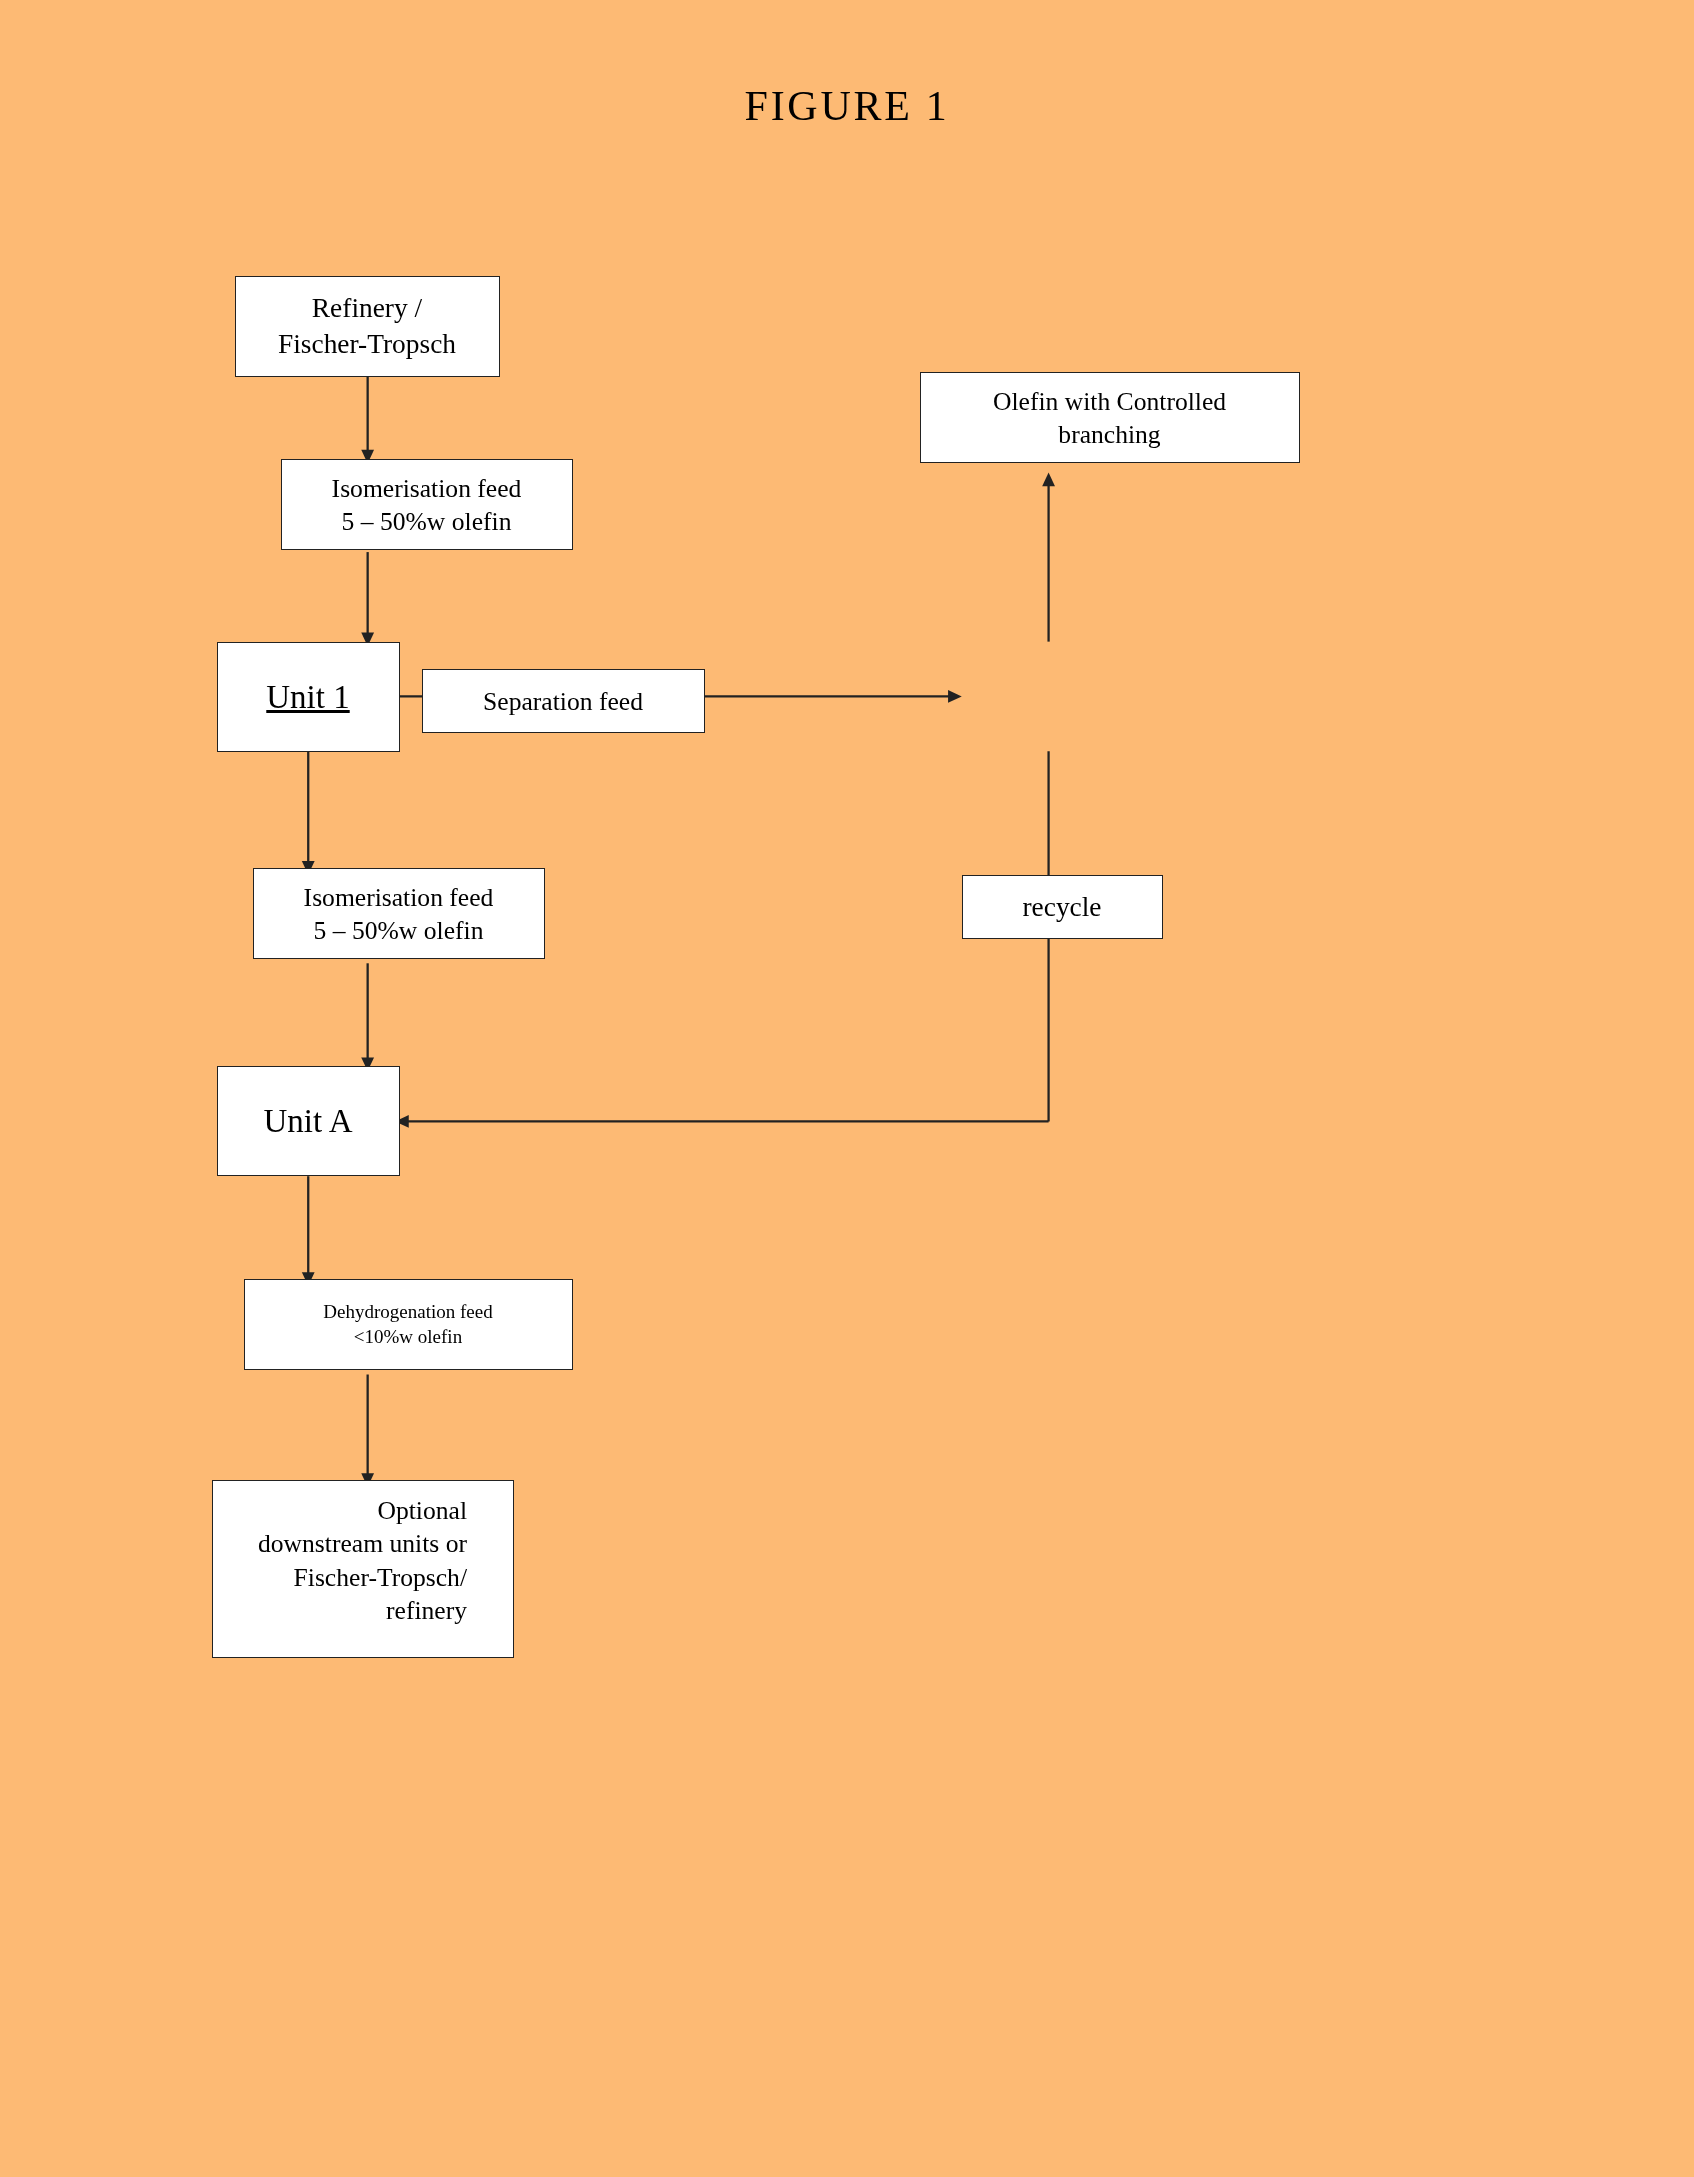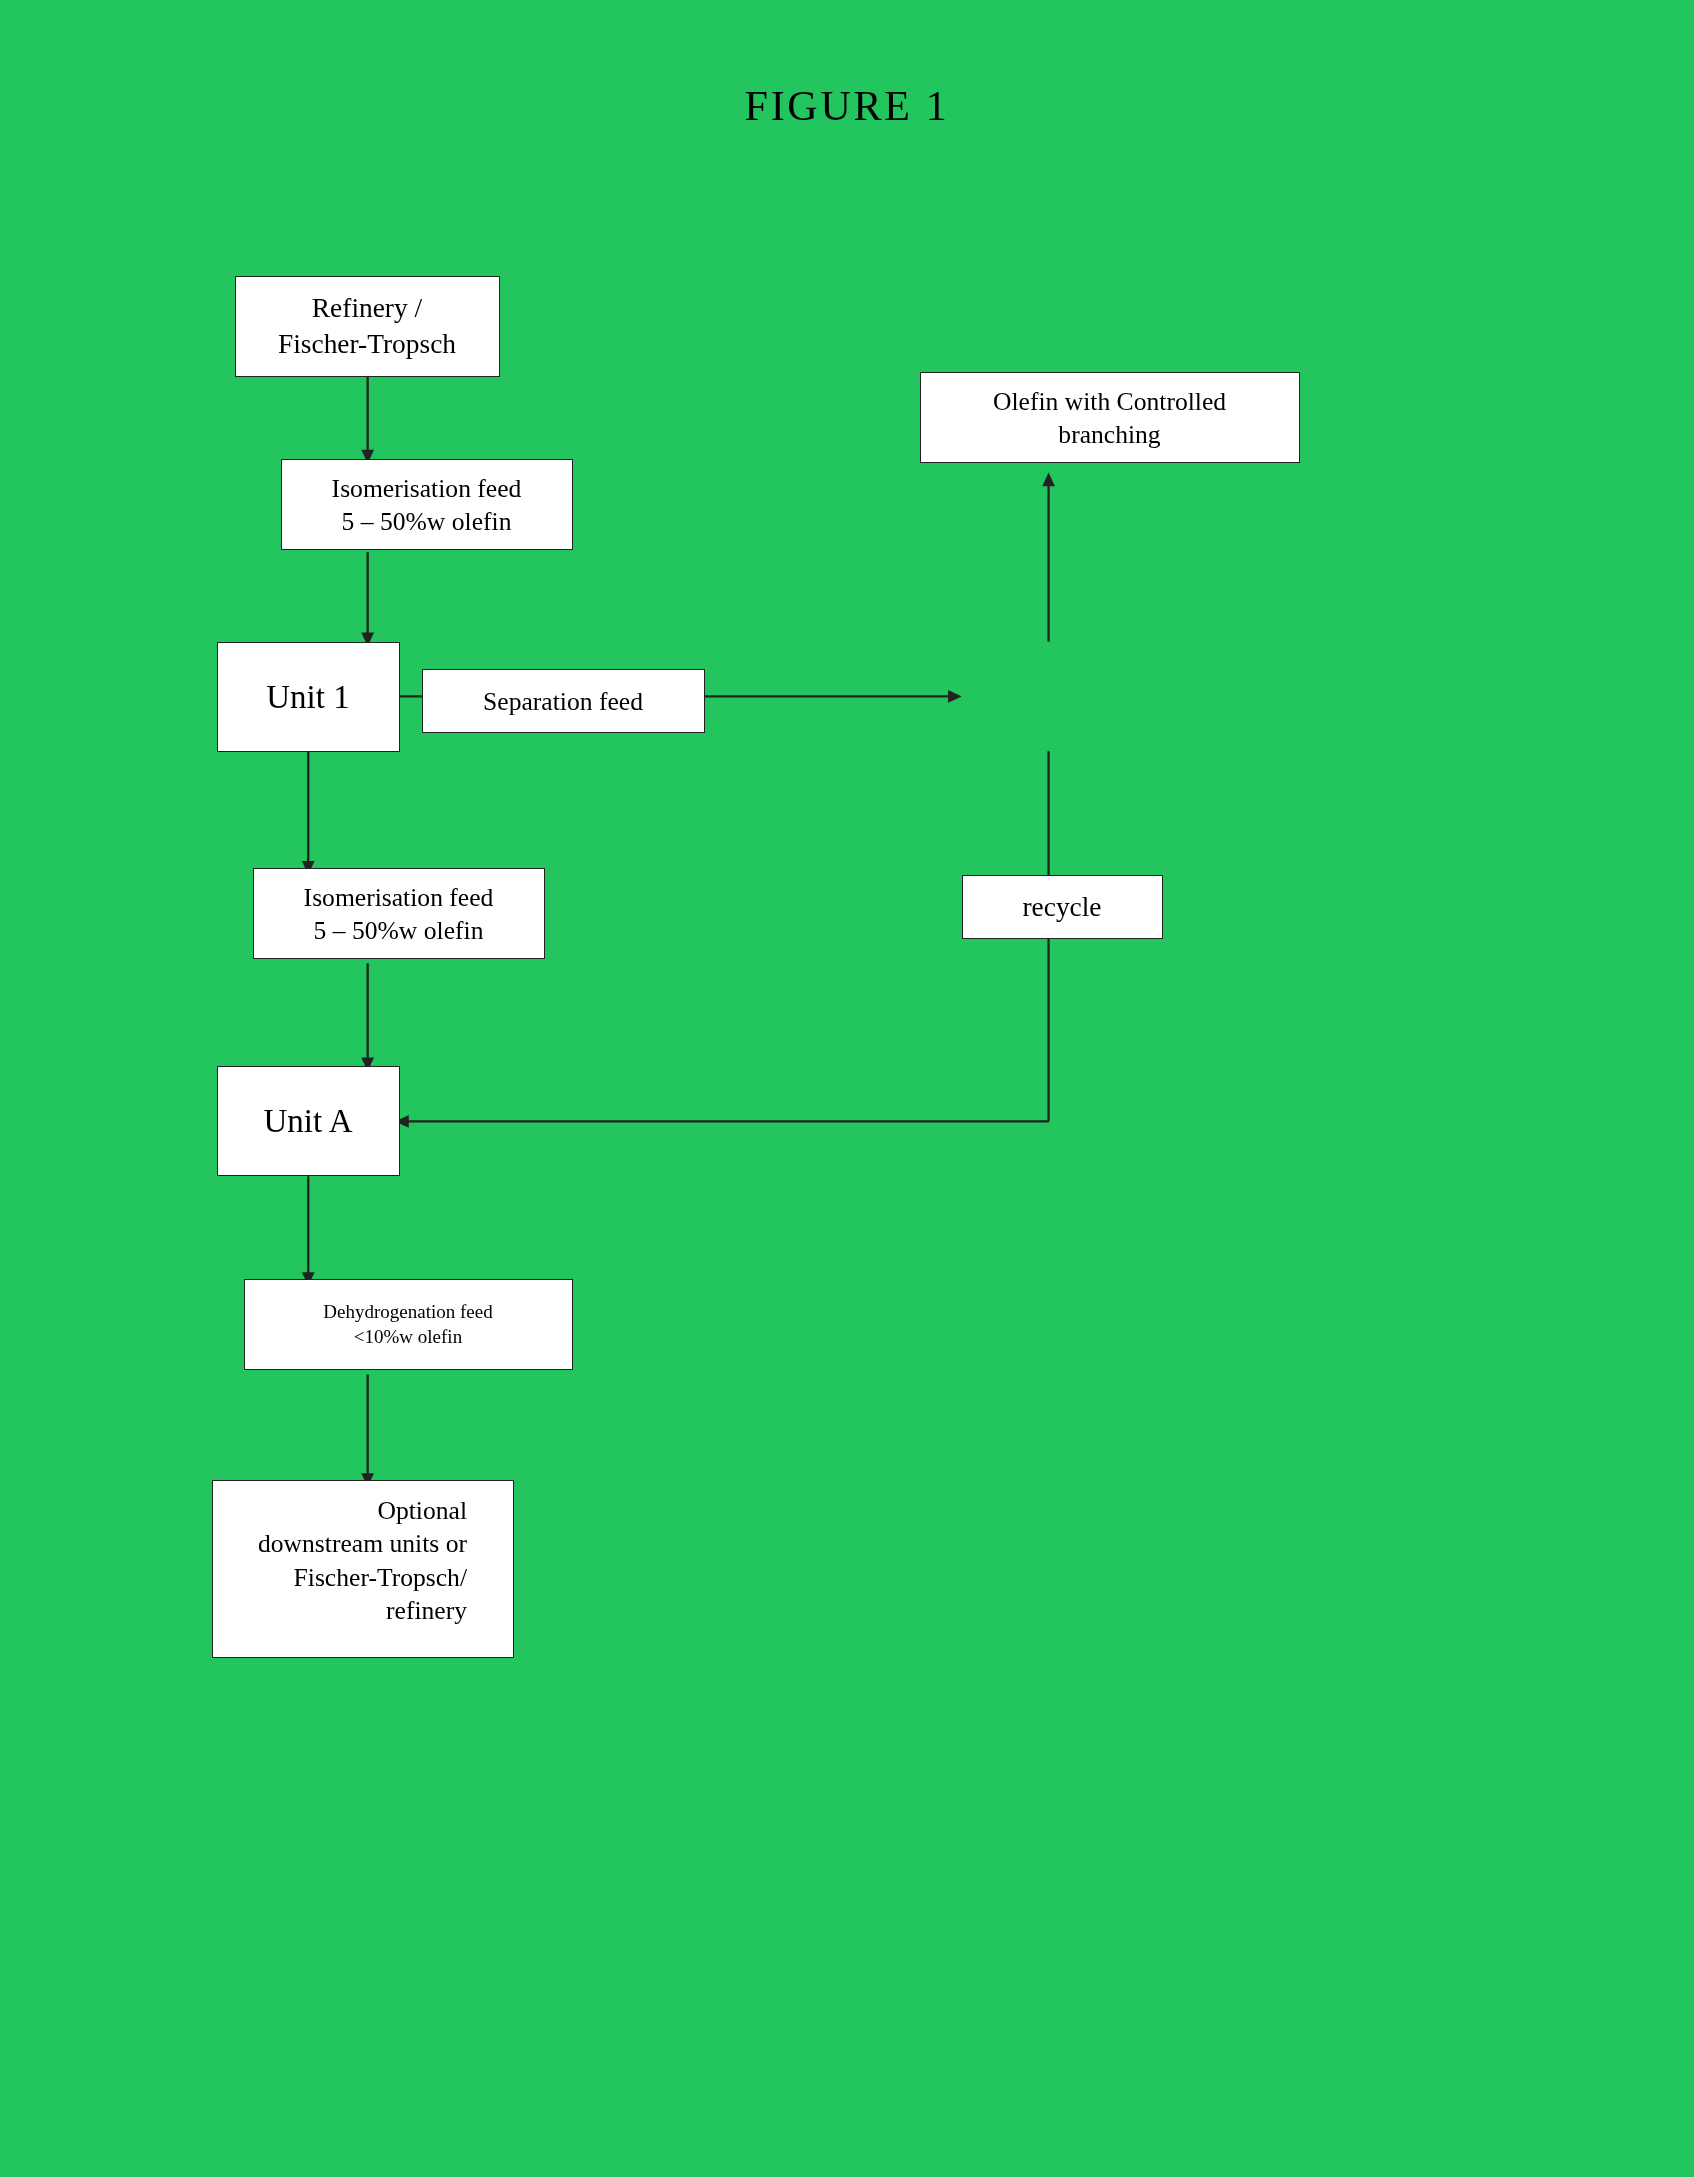--- a/index.html
+++ b/index.html
@@ -6,21 +6,21 @@
     body {
       background: #ffffff;
       font-family: 'Times New Roman', Times, serif;
       width: 1694px;
       min-height: 2177px;
       position: relative;
     }
     .page {
       width: 1694px;
       min-height: 2177px;
-      background: #22c55e;
+      background: #fdba74;
       position: relative;
       padding: 55px 73px;
     }
     .figure-title {
       text-align: center;
       font-size: 42px;
       font-weight: normal;
       letter-spacing: 2.7px;
       margin-bottom: 73px;
       margin-top: 27.4px;
@@ -92,21 +92,21 @@
     </svg>
 
     <div class="box" style="left:73px; top:73px; width:265px; height:101px; font-size:27.4px;">
       Refinery /<br>Fischer-Tropsch
     </div>
 
     <div class="box" style="left:119px; top:256px; width:292px; height:91px; font-size:25.6px;">
       Isomerisation feed<br>5 – 50%w olefin
     </div>
 
-    <div class="box" style="left:55px; top:439px; width:183px; height:110px; font-size:33px;">
+    <div class="box" style="left:55px; top:439px; width:183px; height:110px; font-size:33px;text-decoration:underline;">
       Unit 1
     </div>
 
     <div class="box" style="left:260px; top:466px; width:283px; height:64px; font-size:25.6px;">
       Separation feed
     </div>
 
 
     <div class="box" style="left:758px; top:169px; width:380px; height:91px; font-size:25.6px; text-align:center;">
       Olefin with Controlled<br>branching

